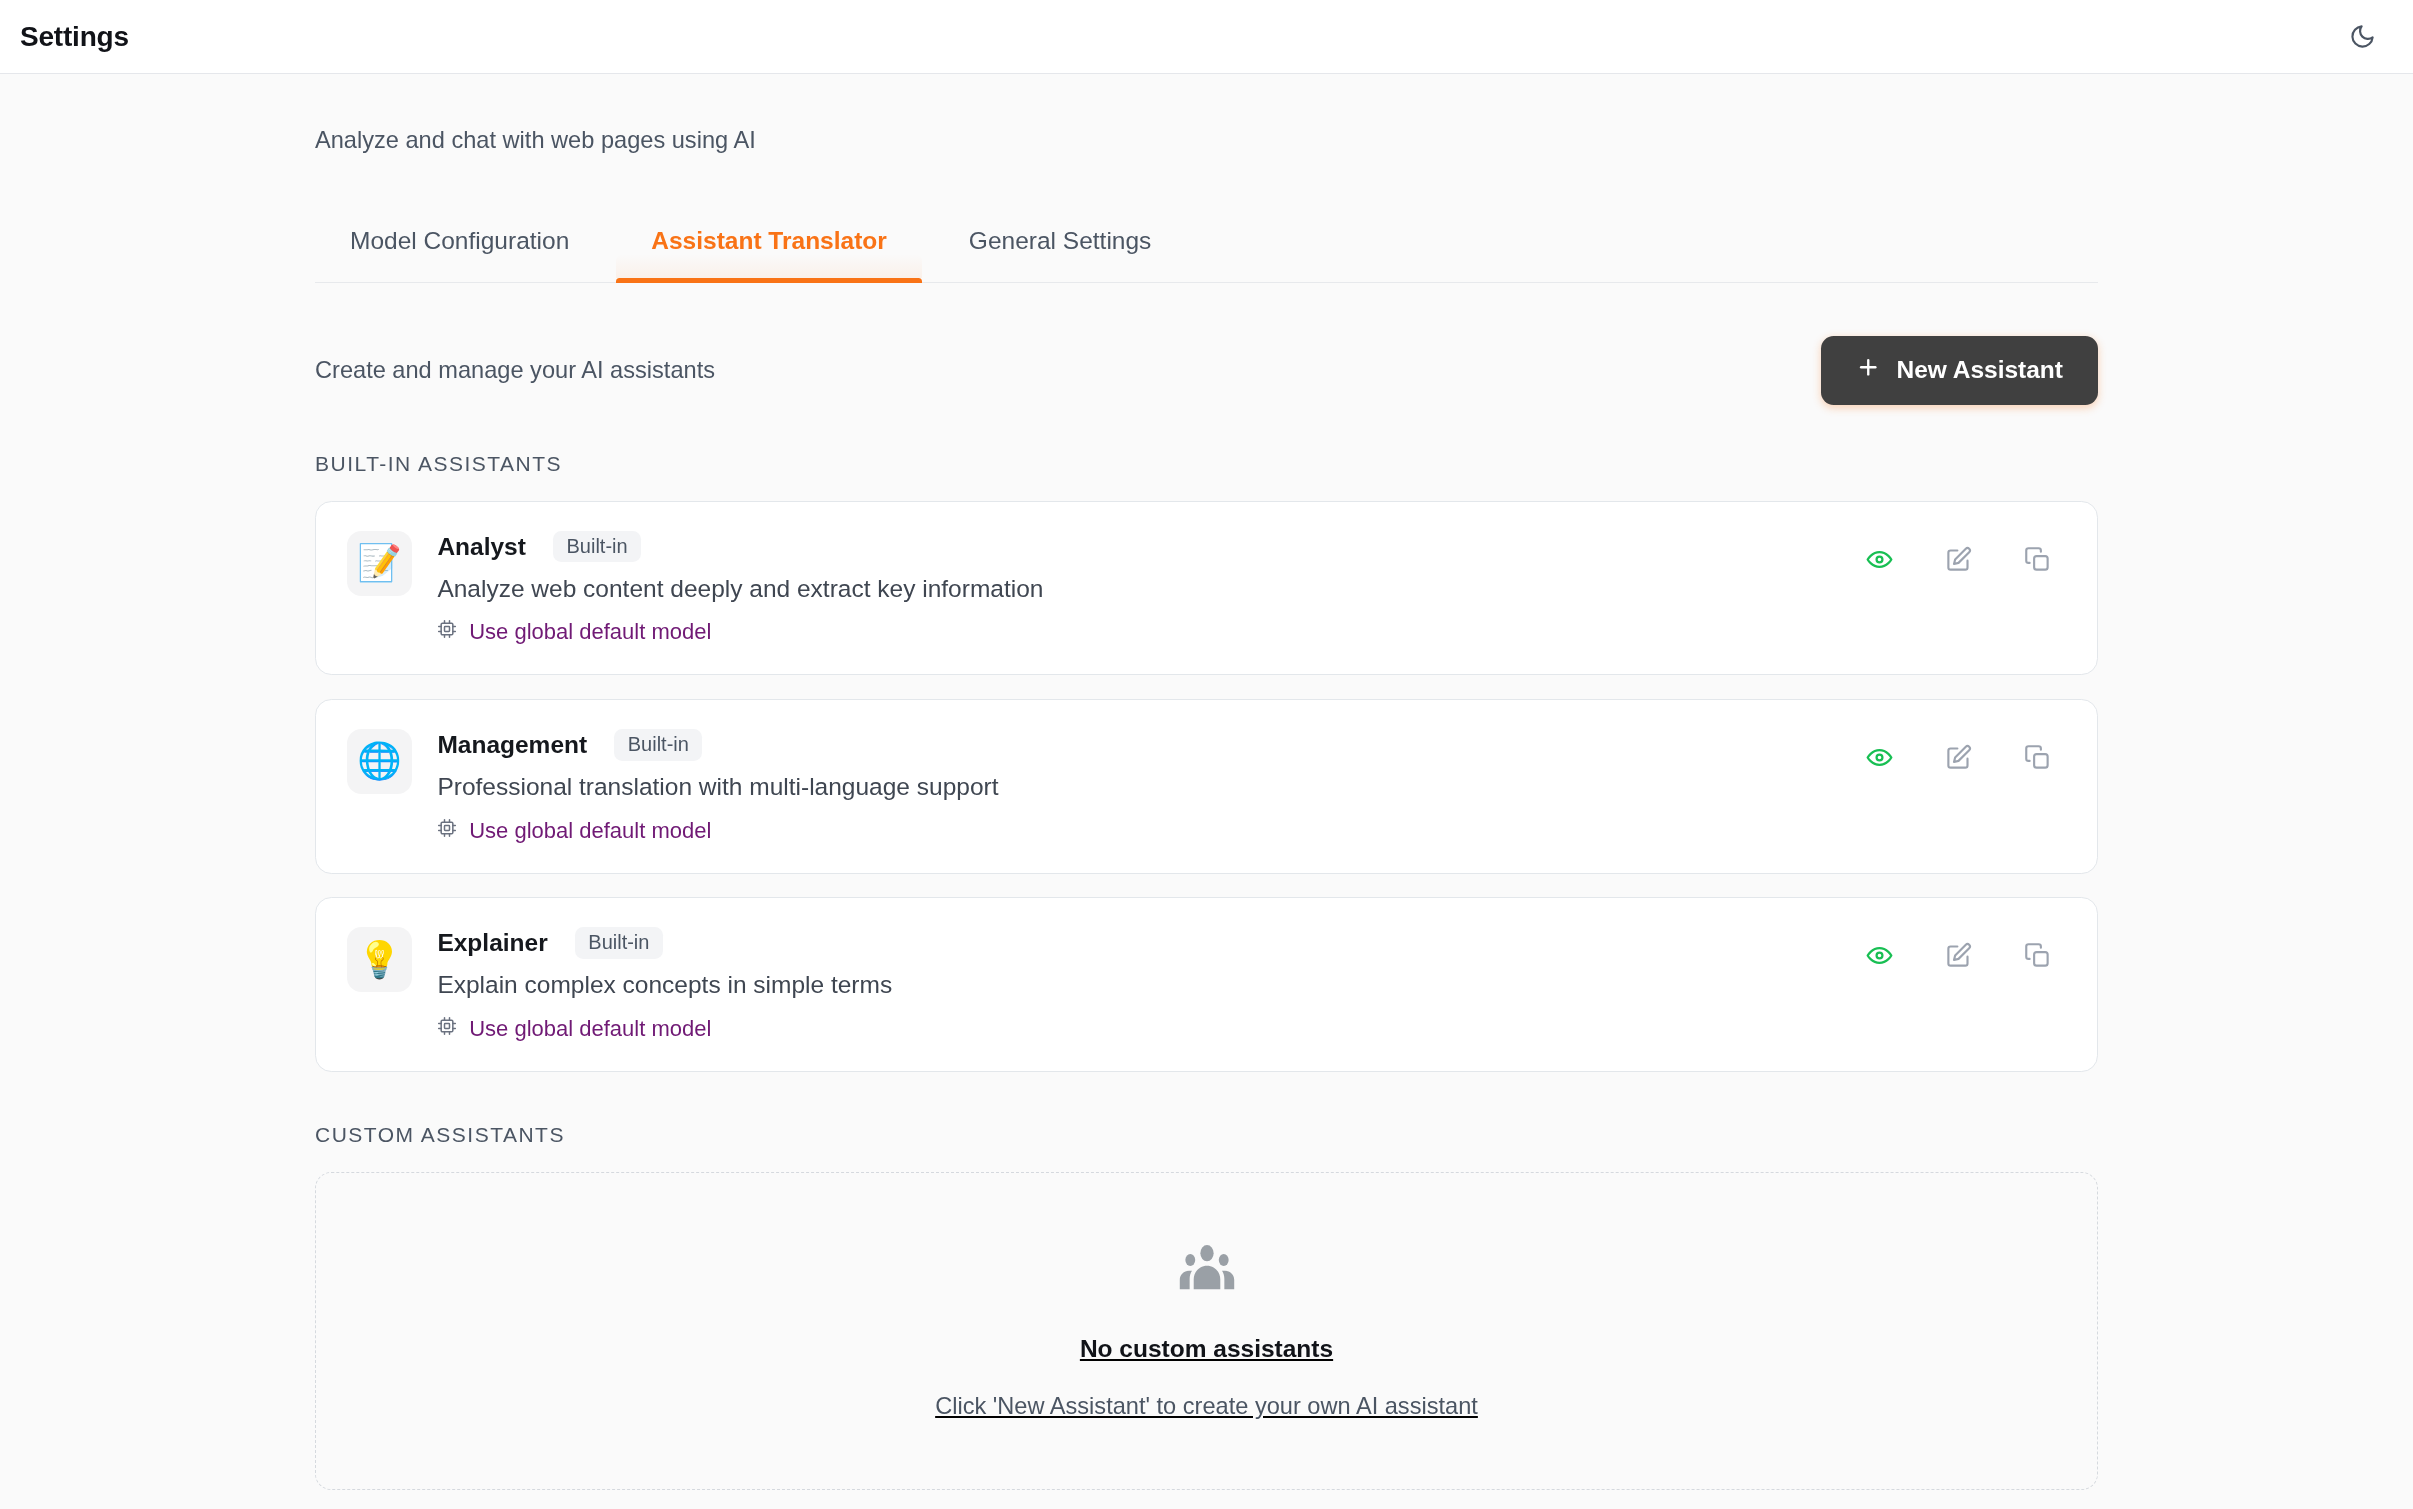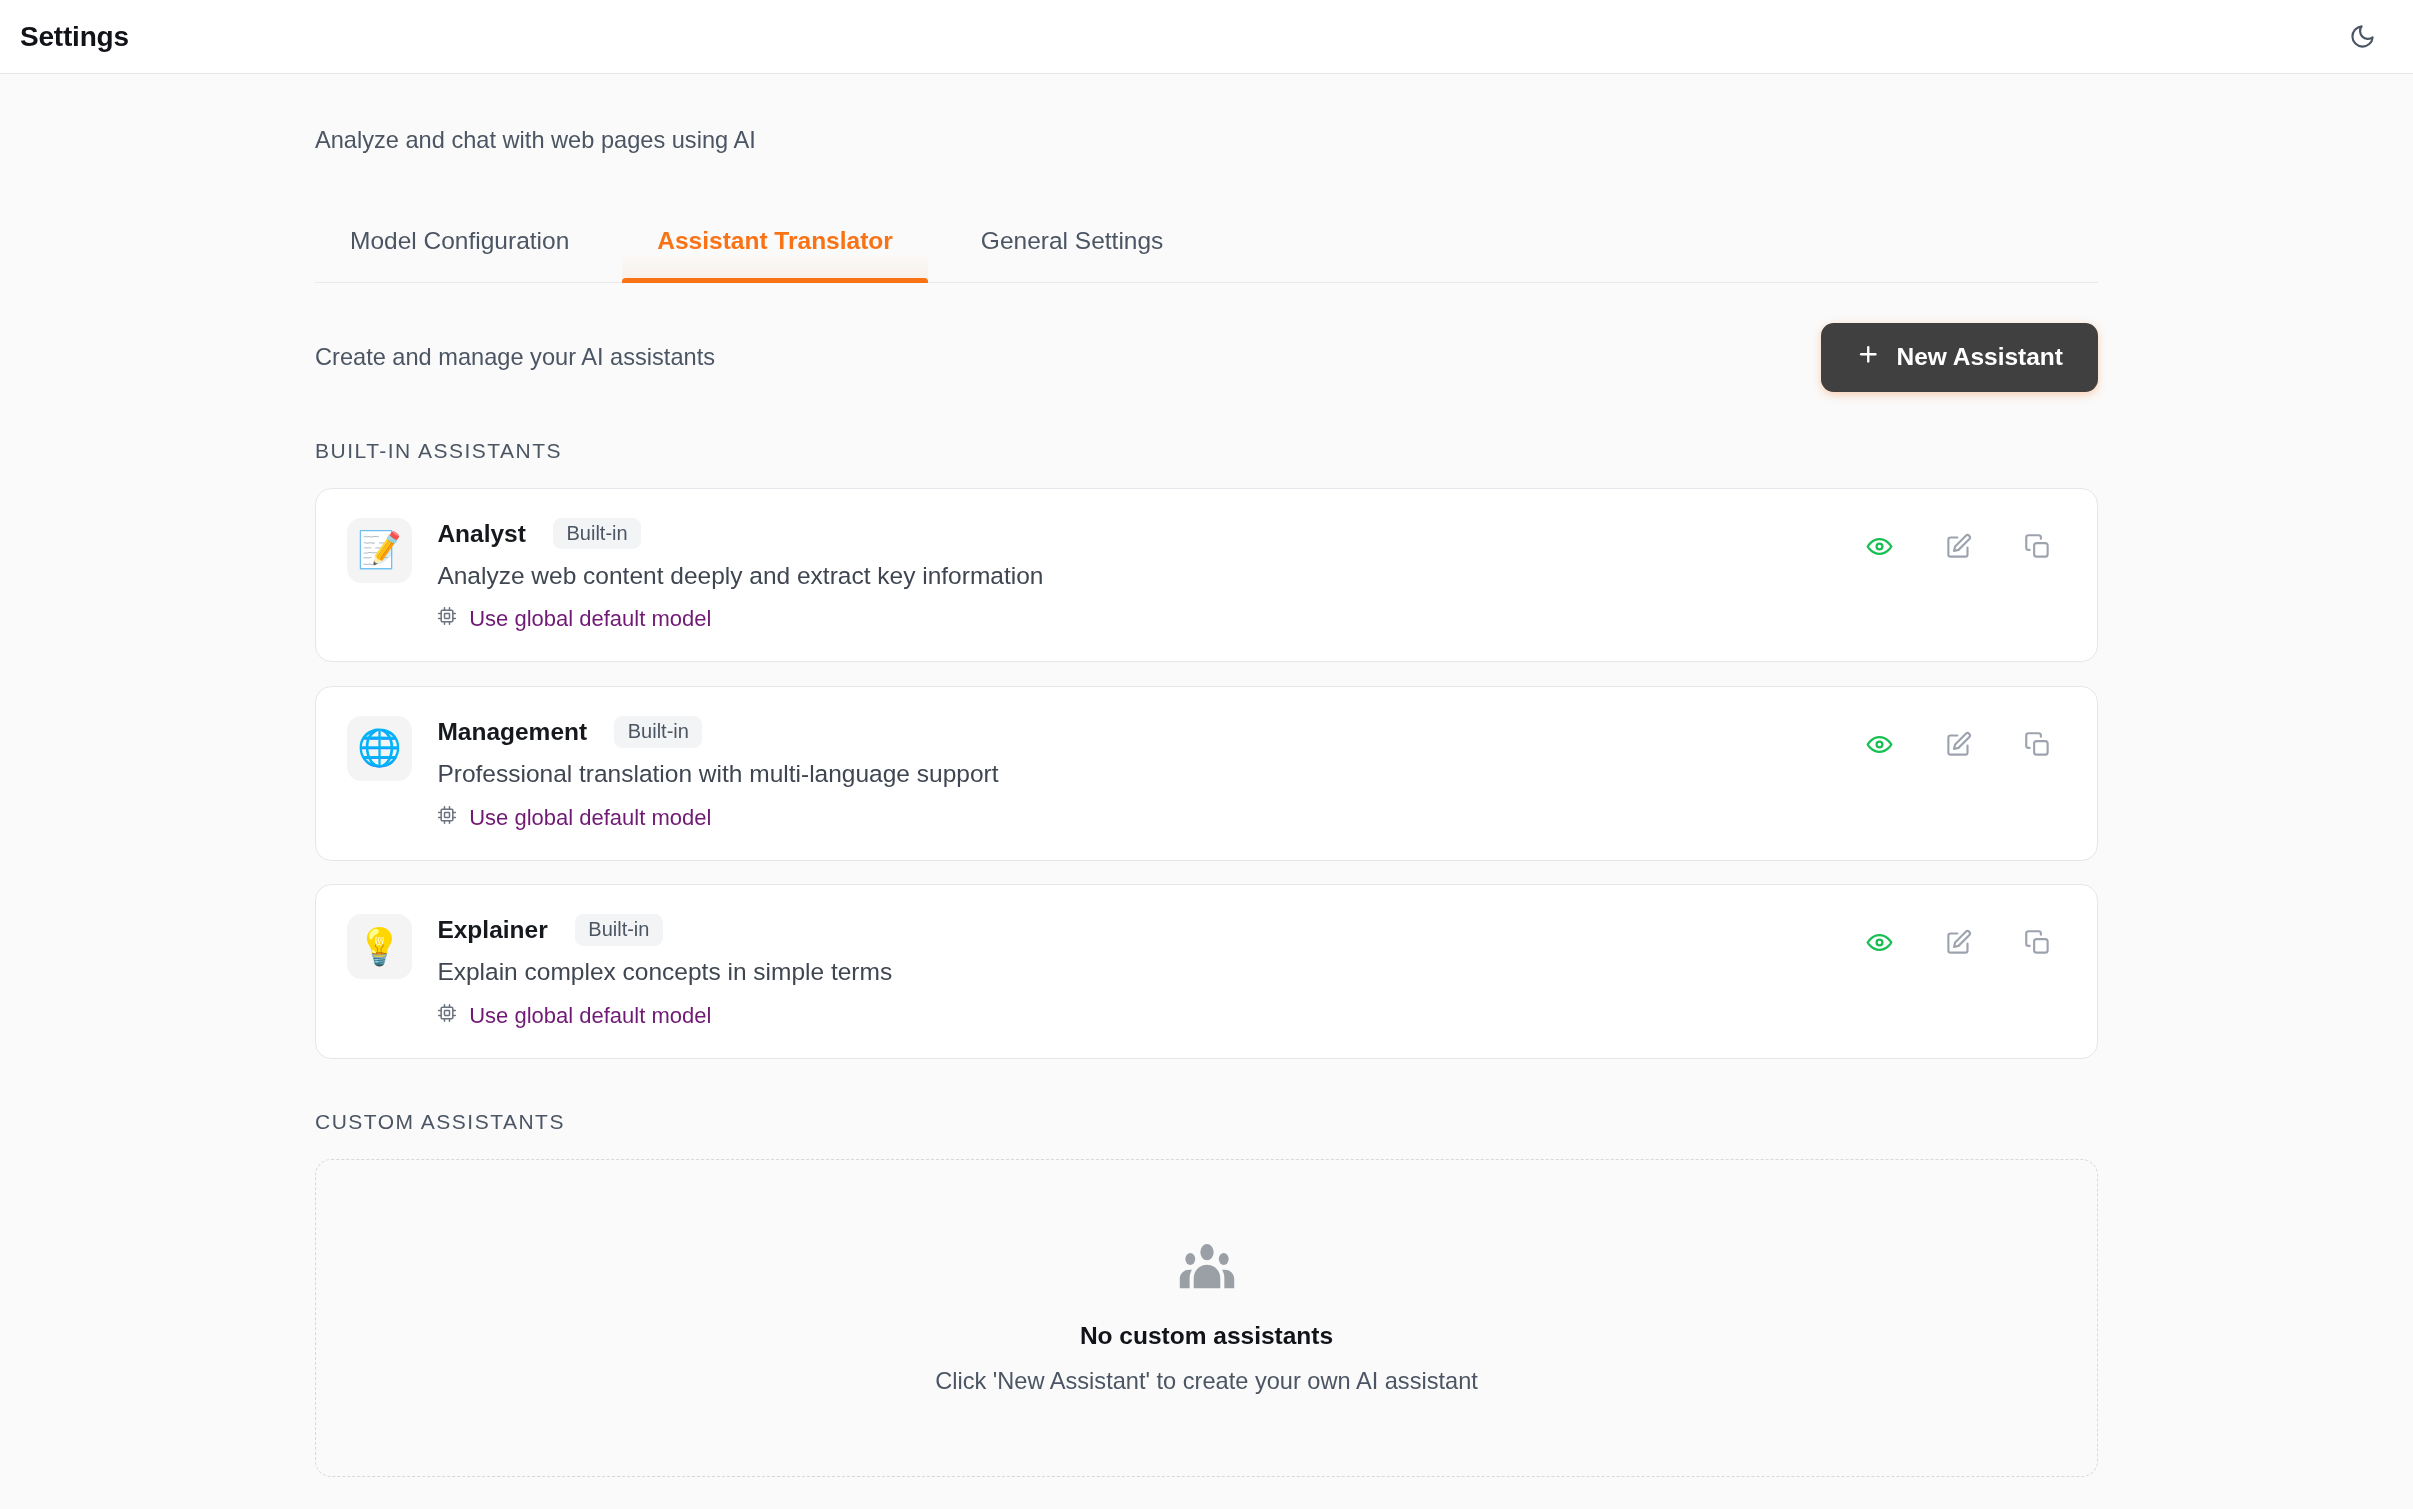--- a/index.html
+++ b/index.html
@@ -49,23 +49,23 @@
   .subtitle {
     font-size: 23.6px;
     color: #4B5563;
     margin-bottom: 62px;
   }
 
   
   .tabs {
     display: flex;
     align-items: flex-end;
-    gap: 18px;
+    gap: 12px;
     border-bottom: 0.9px solid #E7E9EC;
-    margin-bottom: 40px;
+    margin-bottom: 53px;
   }
   .tab {
     position: relative;
     font-size: 24.5px;
     color: #4B5563;
     padding: 11px 35px 27px 35px;
     cursor: pointer;
     white-space: nowrap;
   }
   .tab.active {
@@ -204,21 +204,22 @@
 
   
   .empty-state {
     border: 1.8px dashed #D5D9DE;
     border-radius: 16.3px;
     height: 318px;
     display: flex;
     flex-direction: column;
     align-items: center;
     justify-content: center;
-    gap: 0;
+    gap: 12px;
+    text-decoration: underline;
   }
   .empty-icon { margin-bottom: 27px; }
   .empty-icon svg { display:block; }
   .empty-title {
     font-size: 24.5px;
     font-weight: bold;
     color: #111318;
     margin-bottom: 18px;
   }
   .empty-sub {

